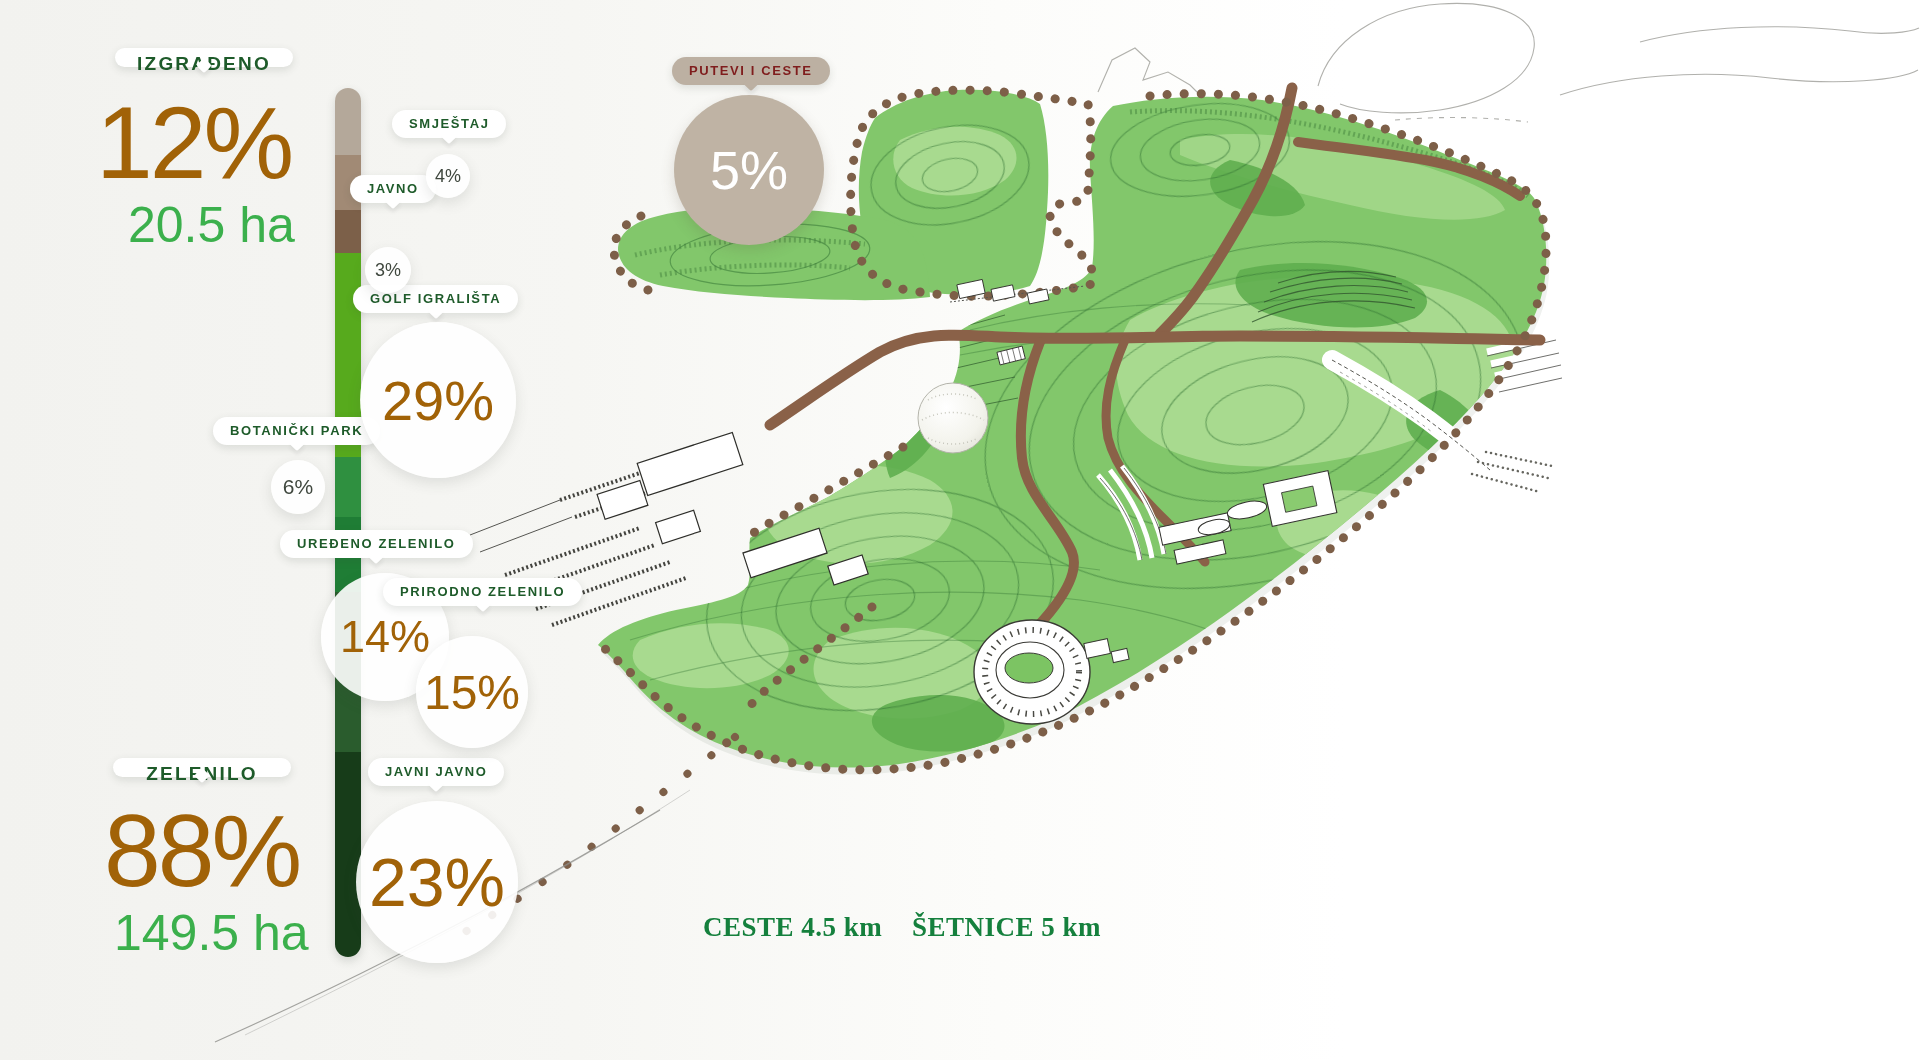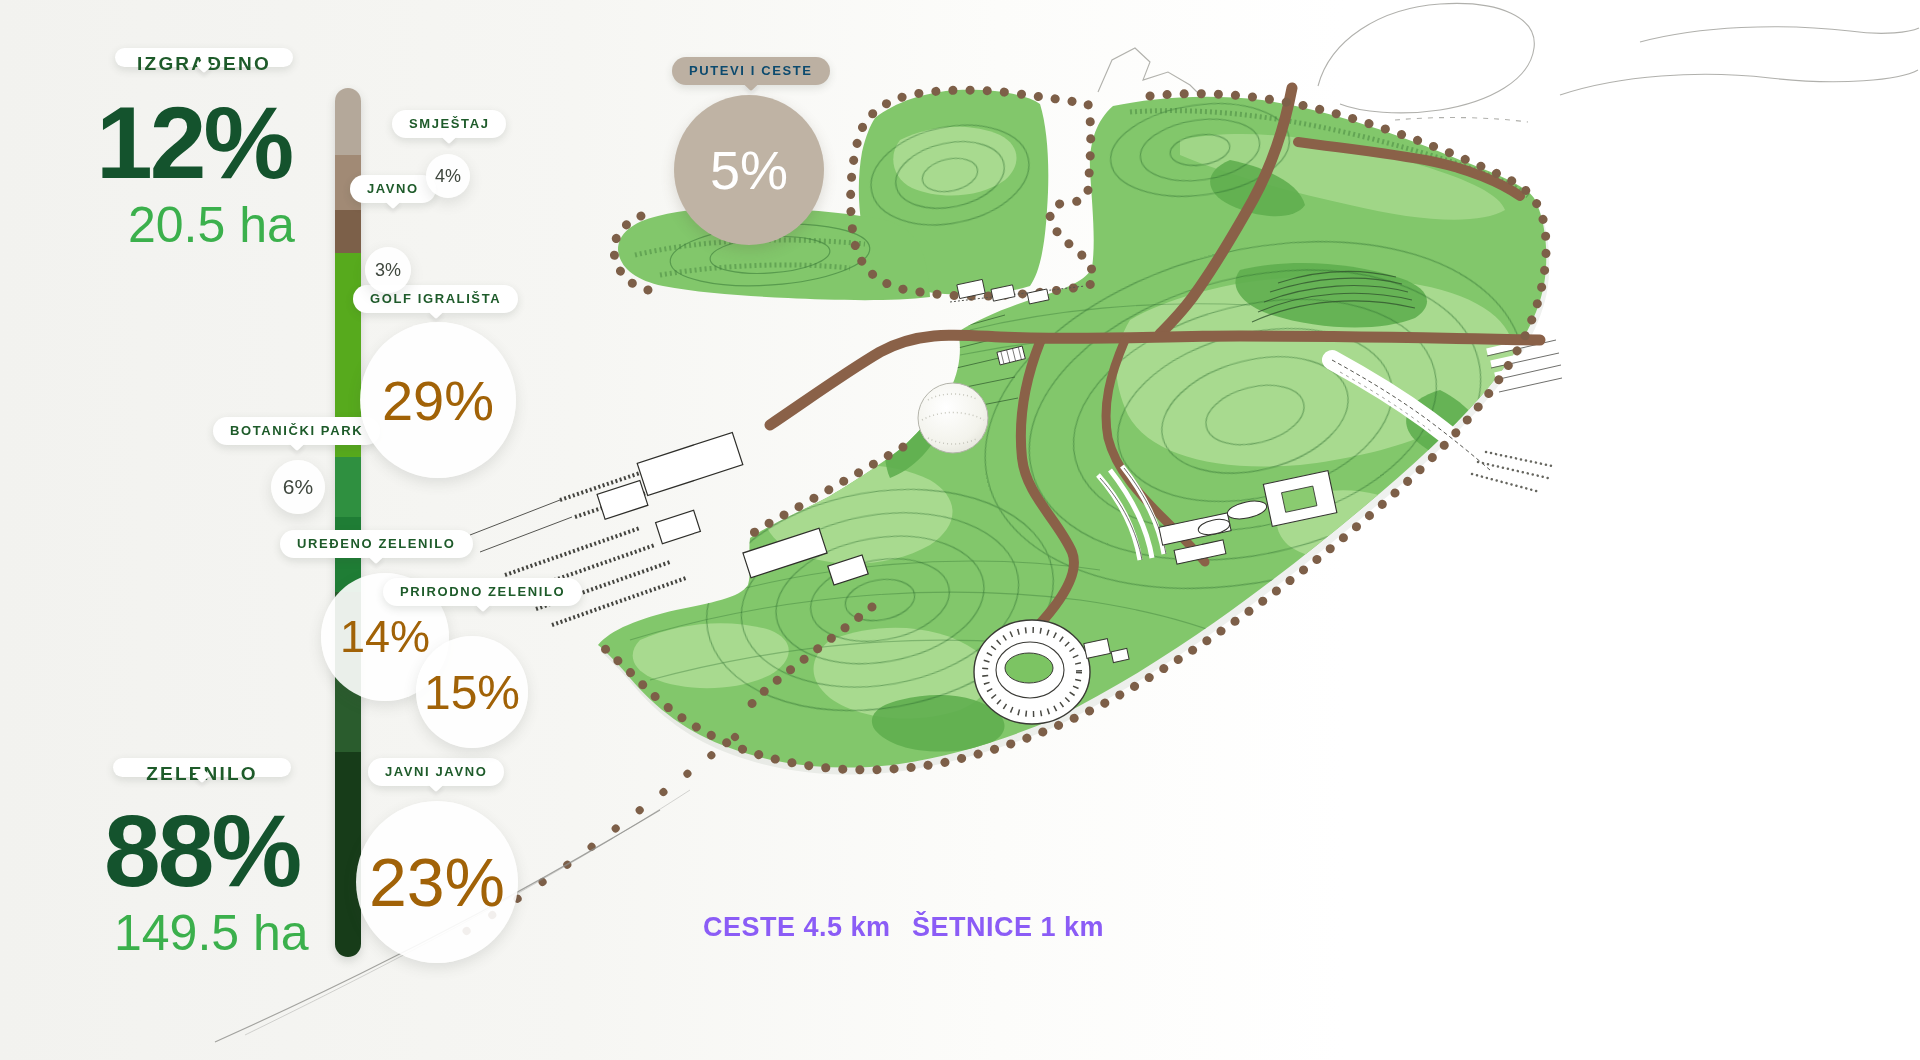--- a/index.html
+++ b/index.html
@@ -16,52 +16,52 @@
     color:#1e5b2a;font-weight:bold;font-size:13px;letter-spacing:1.6px;
     text-align:center;box-shadow:0 3px 9px rgba(60,70,60,.14);
     z-index:20;
   }
   .pill::after{
     content:"";position:absolute;left:50%;bottom:-4px;width:11px;height:11px;
     background:#ffffff;transform:translateX(-50%) rotate(45deg);border-radius:2px;
     box-shadow:3px 3px 4px rgba(60,70,60,.08);
   }
   .pill.big{height:19px;line-height:31px;font-size:19px;border-radius:17px;letter-spacing:2.2px;}
-  .pill.beige{background:#bcb0a2;color:#0c4a6e;}
+  .pill.beige{background:#bcb0a2;color:#7f1d1d;}
   .pill.beige::after{background:#bcb0a2;}
   
   .bubble{
     position:absolute;border-radius:50%;
     background:rgba(255,255,255,0.90);
     box-shadow:0 5px 14px rgba(60,70,60,.13);
     display:flex;align-items:center;justify-content:center;
     color:#a16207;font-weight:300;z-index:30;
   }
   .bubble.beige{background:#bfb3a4;color:#ffffff;box-shadow:0 5px 14px rgba(90,80,60,.18);}
   .bubble.small{color:#40483f;font-weight:400;}
   
   .big-num{
-    position:absolute;font-size:102px;font-weight:700;color:#14532d;
+    position:absolute;font-size:102px;font-weight:400;color:#a16207;
     letter-spacing:-3px;line-height:1;z-index:15;
   }
   .ha{
     position:absolute;font-size:50px;font-weight:400;color:#3bb04c;
     letter-spacing:0;line-height:1;z-index:15;
   }
   
   .bar{
     position:absolute;left:335px;top:88px;width:26px;height:869px;
     border-radius:13px;overflow:hidden;z-index:10;
     box-shadow:0 4px 10px rgba(60,70,60,.18);
   }
   .bar .seg{width:100%;}
   
   .stat{
-    position:absolute;font-size:27px;font-weight:600;color:#8b5cf6;
-    letter-spacing:0.5px;z-index:15;
+    position:absolute;font-size:27px;font-weight:600;color:#15803d;
+    letter-spacing:0.5px;z-index:15;font-family:Liberation Serif, serif;
   }
   svg#park-map{position:absolute;left:0;top:0;z-index:1;}
 </style>
 </head>
 <body>
 
 <svg id="park-map" width="1920" height="1060" viewBox="0 0 1920 1060">
   <defs>
     <radialGradient id="domeGrad" cx="40%" cy="35%" r="75%">
       <stop offset="0%" stop-color="#ffffff"></stop>
@@ -333,13 +333,13 @@
 <div class="big-num" style="left:104px;top:800px">88%</div>
 <div class="ha" style="left:114px;top:908px">149.5 ha</div>
 
 <div class="pill" style="left:368px;top:758px">JAVNI JAVNO</div>
 <div class="bubble" style="left:356px;top:801px;width:162px;height:162px;font-size:68px">23%</div>
 
 <div class="pill beige" style="left:672px;top:57px">PUTEVI I CESTE</div>
 <div class="bubble beige" style="left:674px;top:95px;width:150px;height:150px;font-size:54px">5%</div>
 
 <div class="stat" style="left:703px;top:912px">CESTE 4.5 km</div>
-<div class="stat" style="left:912px;top:912px">ŠETNICE 1 km</div>
+<div class="stat" style="left:912px;top:912px">ŠETNICE 5 km</div>
 
 </body></html>

